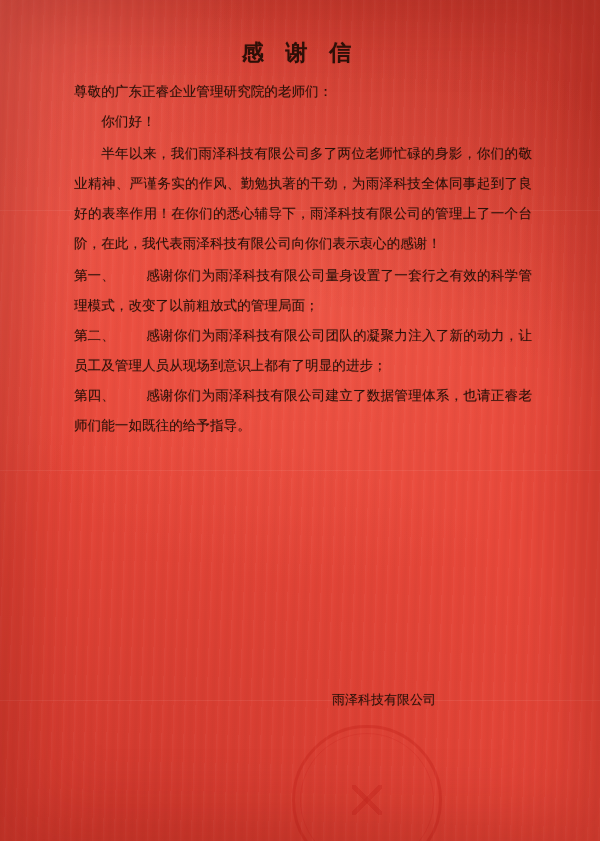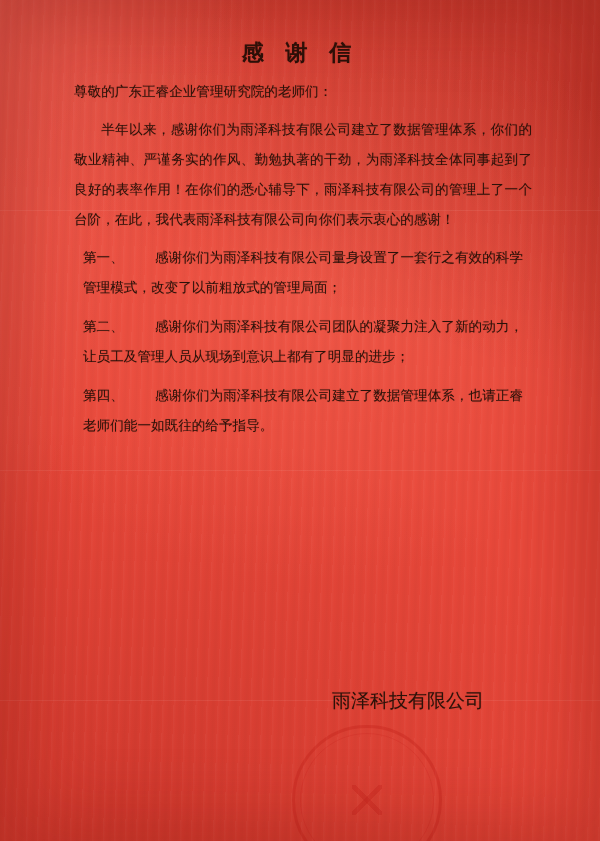--- a/index.html
+++ b/index.html
@@ -67,28 +67,27 @@
     font-family: "DejaVu Serif", "Liberation Serif", serif;
     font-size: 13.6px;
     line-height: 30px;
     text-shadow: 0 0 1px rgba(40,10,5,0.30);
   }
   .para {
     margin: 0 0 2px 0;
     text-align: justify;
   }
   .indent-2 { text-indent: 2em; }
-  .salutation { margin-bottom: 8px; }
+  .salutation { margin-bottom: 0; }
 
   .numbered {
     position: relative;
     display: block;
-    margin: 9px;
+    margin: 0;
     text-align: justify;
-    font-family: Liberation Serif, serif;
   }
   .numbered .num {
     display: inline-block;
     width: 5.3em;
   }
   .numbered .txt {
     display: inline;
   }
   .hanging-wrap {
     text-indent: 0;
@@ -101,21 +100,21 @@
   }
 
   .signature {
     position: absolute;
     right: 64px;
     top: 684px;
     width: 250px;
     text-align: left;
     color: #2b1209;
     font-family: "DejaVu Serif", "Liberation Serif", serif;
-    font-size: 19px;
+    font-size: 13px;
     line-height: 32px;
     text-shadow: 0 0 1px rgba(40,10,5,0.30);
   }
   .sig-line { padding-left: 22px; white-space: nowrap; }
   .sig-date { padding-left: 22px; white-space: nowrap; }
 
   
   #seal {
     position: absolute;
     left: 292px;
@@ -172,22 +171,23 @@
   <div class="fold" style="top: 700px;"></div>
 
   <div id="sheet">
 
     <div class="doc-title">感 谢 信</div>
 
     <div class="body-block">
 
       <div class="para salutation">尊敬的广东正睿企业管理研究院的老师们：</div>
 
-
-      <div class="para indent-2">半年以来，感谢你们为雨泽科技有限公司建立了数据管理体系，你们的敬业精神、严谨务实的作风、勤勉执著的干劲，为雨泽科技全体同事起到了良好的表率作用！在你们的悉心辅导下，雨泽科技有限公司的管理上了一个台阶，在此，我代表雨泽科技有限公司向你们表示衷心的感谢！</div>
+      <div class="para indent-2">你们好！</div>
+
+      <div class="para indent-2">半年以来，我们雨泽科技有限公司多了两位老师忙碌的身影，你们的敬业精神、严谨务实的作风、勤勉执著的干劲，为雨泽科技全体同事起到了良好的表率作用！在你们的悉心辅导下，雨泽科技有限公司的管理上了一个台阶，在此，我代表雨泽科技有限公司向你们表示衷心的感谢！</div>
 
       <div class="numbered hanging-wrap">
         <span class="hang-first">
           <span class="num">第一、</span><span class="txt">感谢你们为雨泽科技有限公司量身设置了一套行之有效的科学管理模式，改变了以前粗放式的管理局面；</span>
         </span>
       </div>
 
       <div class="numbered hanging-wrap">
         <span class="hang-first">
           <span class="num">第二、</span><span class="txt">感谢你们为雨泽科技有限公司团队的凝聚力注入了新的动力，让员工及管理人员从现场到意识上都有了明显的进步；</span>

